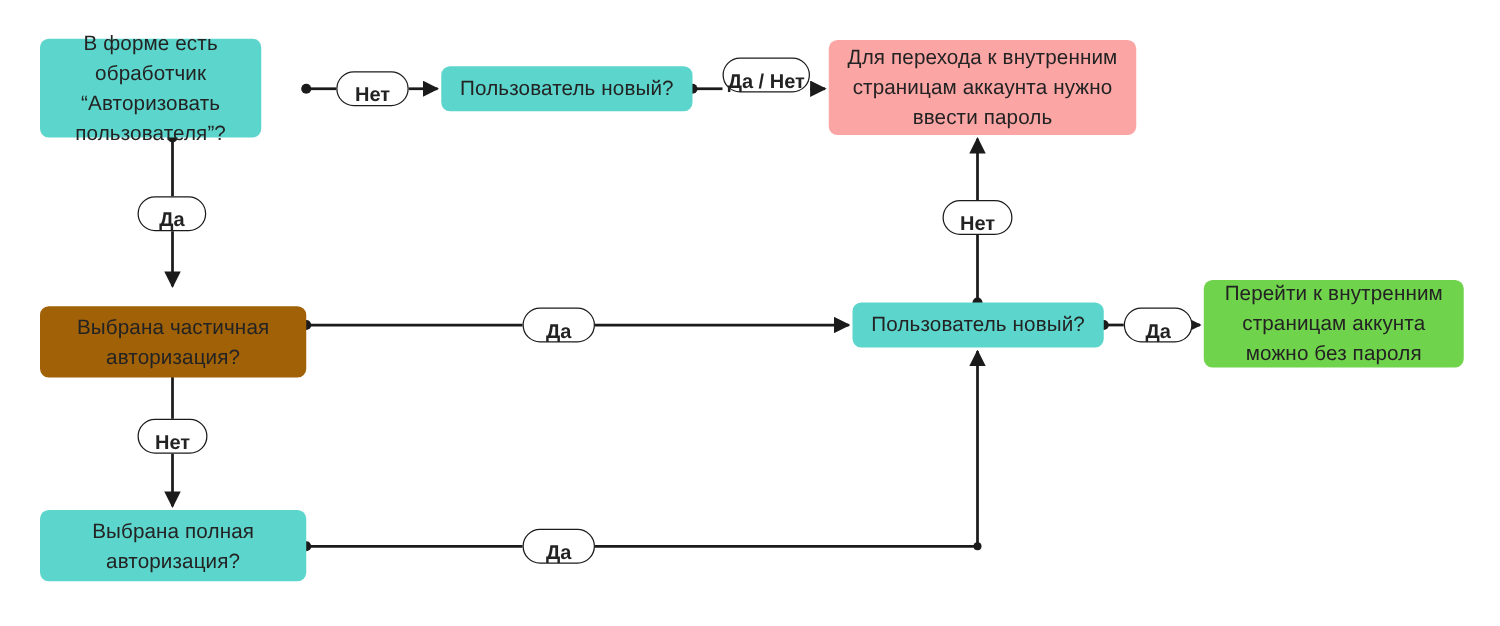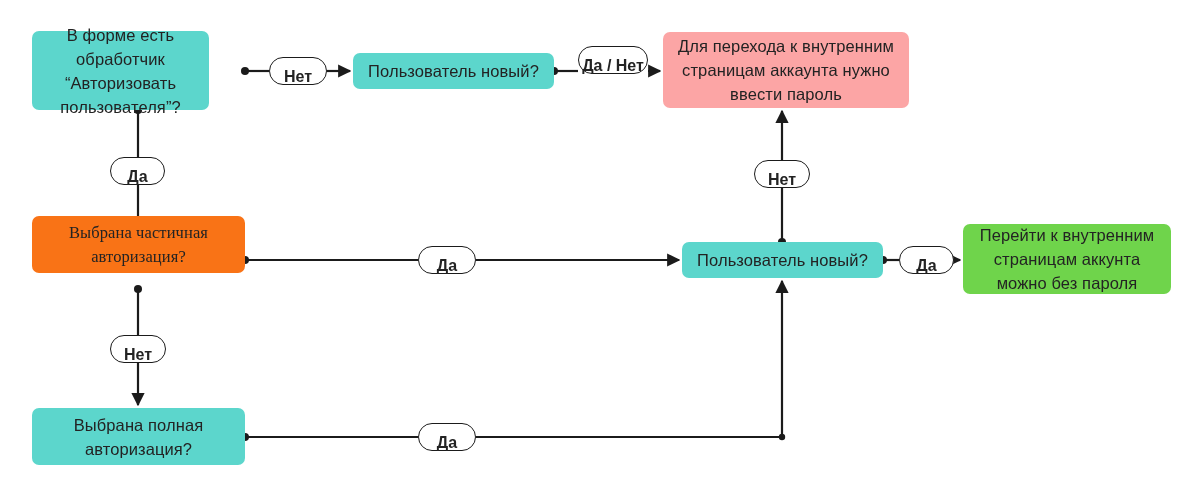--- a/index.html
+++ b/index.html
@@ -115,21 +115,21 @@
   </div>
 
   <div class="node" style="left:353px; top:53px; width:201px; height:36px; background:#5CD6CC;">
     <span>Пользователь новый?</span>
   </div>
 
   <div class="node" style="left:663px; top:32px; width:246px; height:76px; background:#fca5a5;">
     <span>Для перехода к внутренним страницам аккаунта нужно ввести пароль</span>
   </div>
 
-  <div class="node" style="left:32px; top:216px; width:213px; height:57px; background:#f97316;font-family:Liberation Serif, serif;">
+  <div class="node" style="left:32px; top:245px; width:213px; height:57px; background:#a16207;">
     <span>Выбрана частичная авторизация?</span>
   </div>
 
   <div class="node" style="left:682px; top:242px; width:201px; height:36px; background:#5CD6CC;">
     <span>Пользователь новый?</span>
   </div>
 
   <div class="node" style="left:963px; top:224px; width:208px; height:70px; background:#6FD44B;">
     <span>Перейти к внутренним страницам аккунта можно без пароля</span>
   </div>

